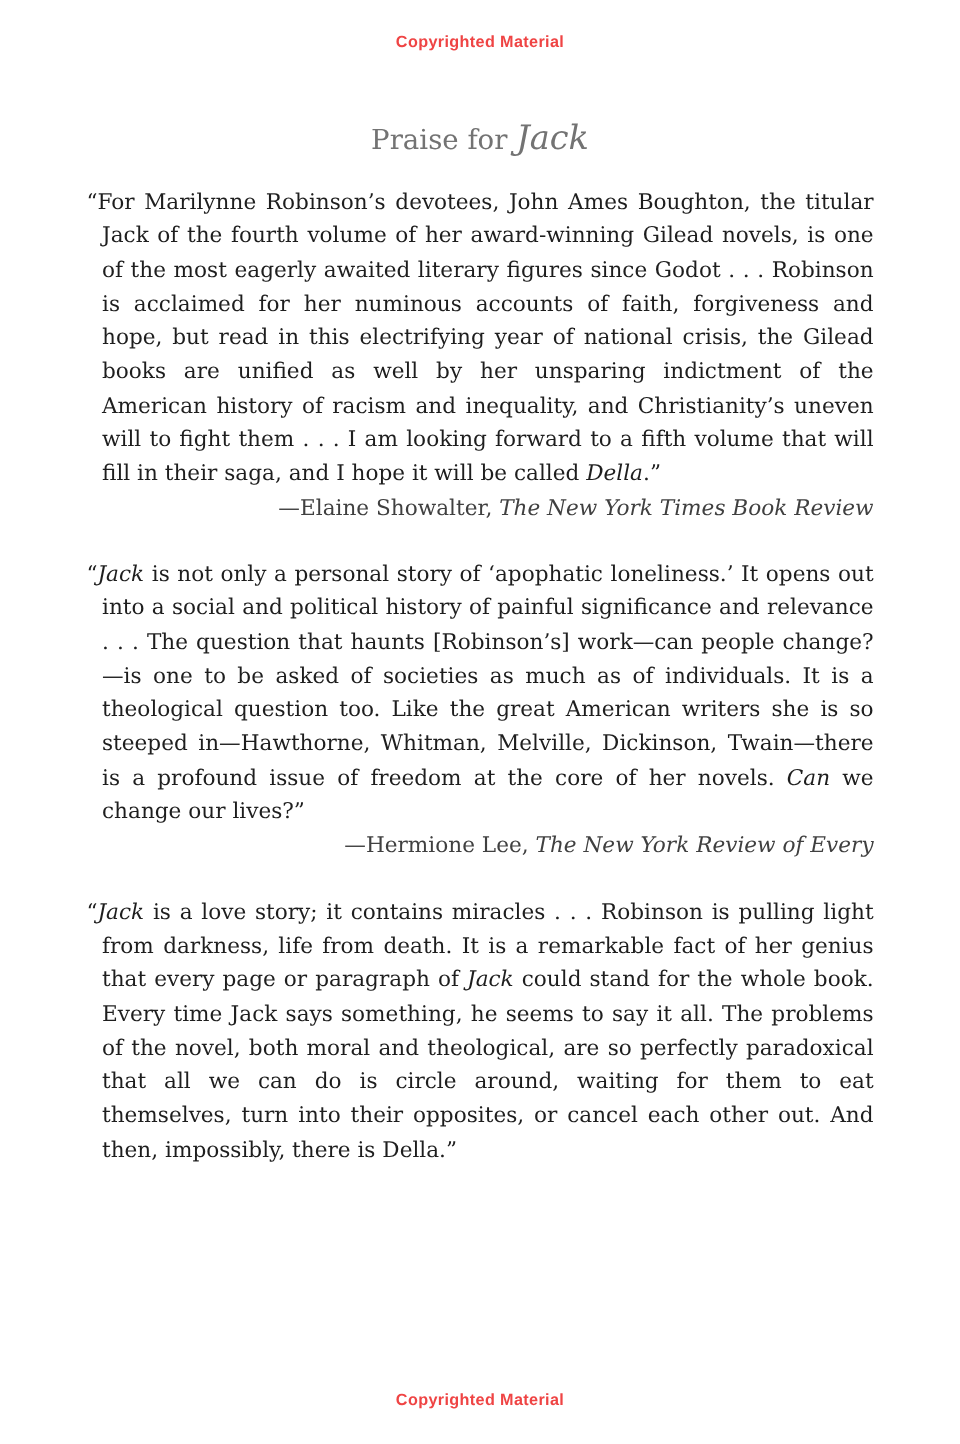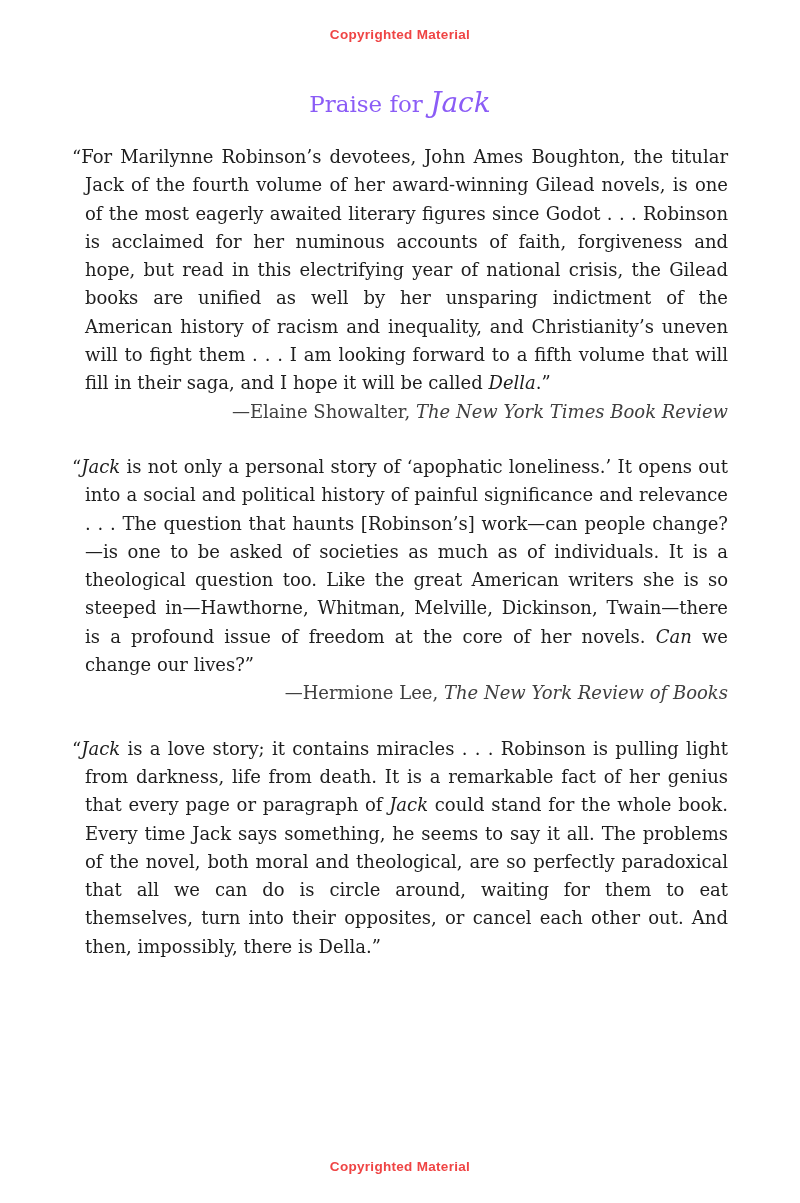--- a/index.html
+++ b/index.html
@@ -21,24 +21,24 @@
     color: #ef4444;
   }
   .copyright-top { padding-top: 27px; }
   .copyright-bottom {
     position: absolute;
     left: 0;
     top: 1159px;
     width: 100%;
   }
   .page-title {
-    margin-top: 44px;
+    margin-top: 56px;
     text-align: center;
     font-size: 23px;
-    color: #8b5cf6;
+    color: #737373;
   }
   .page-title .book-name {
     font-style: italic;
     font-size: 28px;
   }
   .content {
     padding: 0 72px;
     margin-top: 24px;
   }
   .quote-block {
@@ -72,21 +72,21 @@
 
   <div class="content">
 
     <div class="quote-block">
       <div class="quote-text">“For Marilynne Robinson’s devotees, John Ames Boughton, the titular Jack of the fourth volume of her award-winning Gilead novels, is one of the most eagerly awaited literary figures since Godot . . . Robinson is acclaimed for her numinous accounts of faith, forgiveness and hope, but read in this electrifying year of national crisis, the Gilead books are unified as well by her unsparing indictment of the American history of racism and inequality, and Christianity’s uneven will to fight them . . . I am looking forward to a fifth volume that will fill in their saga, and I hope it will be called <i>Della</i>.”</div>
       <div class="quote-attribution">—Elaine Showalter, <i>The New York Times Book Review</i></div>
     </div>
 
     <div class="quote-block">
       <div class="quote-text">“<i>Jack</i> is not only a personal story of ‘apophatic loneliness.’ It opens out into a social and political history of painful significance and relevance . . . The question that haunts [Robinson’s] work—can people change?—is one to be asked of societies as much as of individuals. It is a theological question too. Like the great American writers she is so steeped in—Hawthorne, Whitman, Melville, Dickinson, Twain—there is a profound issue of freedom at the core of her novels. <i>Can</i> we change our lives?”</div>
-      <div class="quote-attribution">—Hermione Lee, <i>The New York Review of Books</i></div>
+      <div class="quote-attribution">—Hermione Lee, <i>The New York Review of Every</i></div>
     </div>
 
     <div class="quote-block">
       <div class="quote-text">“<i>Jack</i> is a love story; it contains miracles . . . Robinson is pulling light from darkness, life from death. It is a remarkable fact of her genius that every page or paragraph of <i>Jack</i> could stand for the whole book. Every time Jack says something, he seems to say it all. The problems of the novel, both moral and theological, are so perfectly paradoxical that all we can do is circle around, waiting for them to eat themselves, turn into their opposites, or cancel each other out. And then, impossibly, there is Della.”</div>
     </div>
 
   </div>
 
   <div class="copyright copyright-bottom">Copyrighted Material</div>
 

